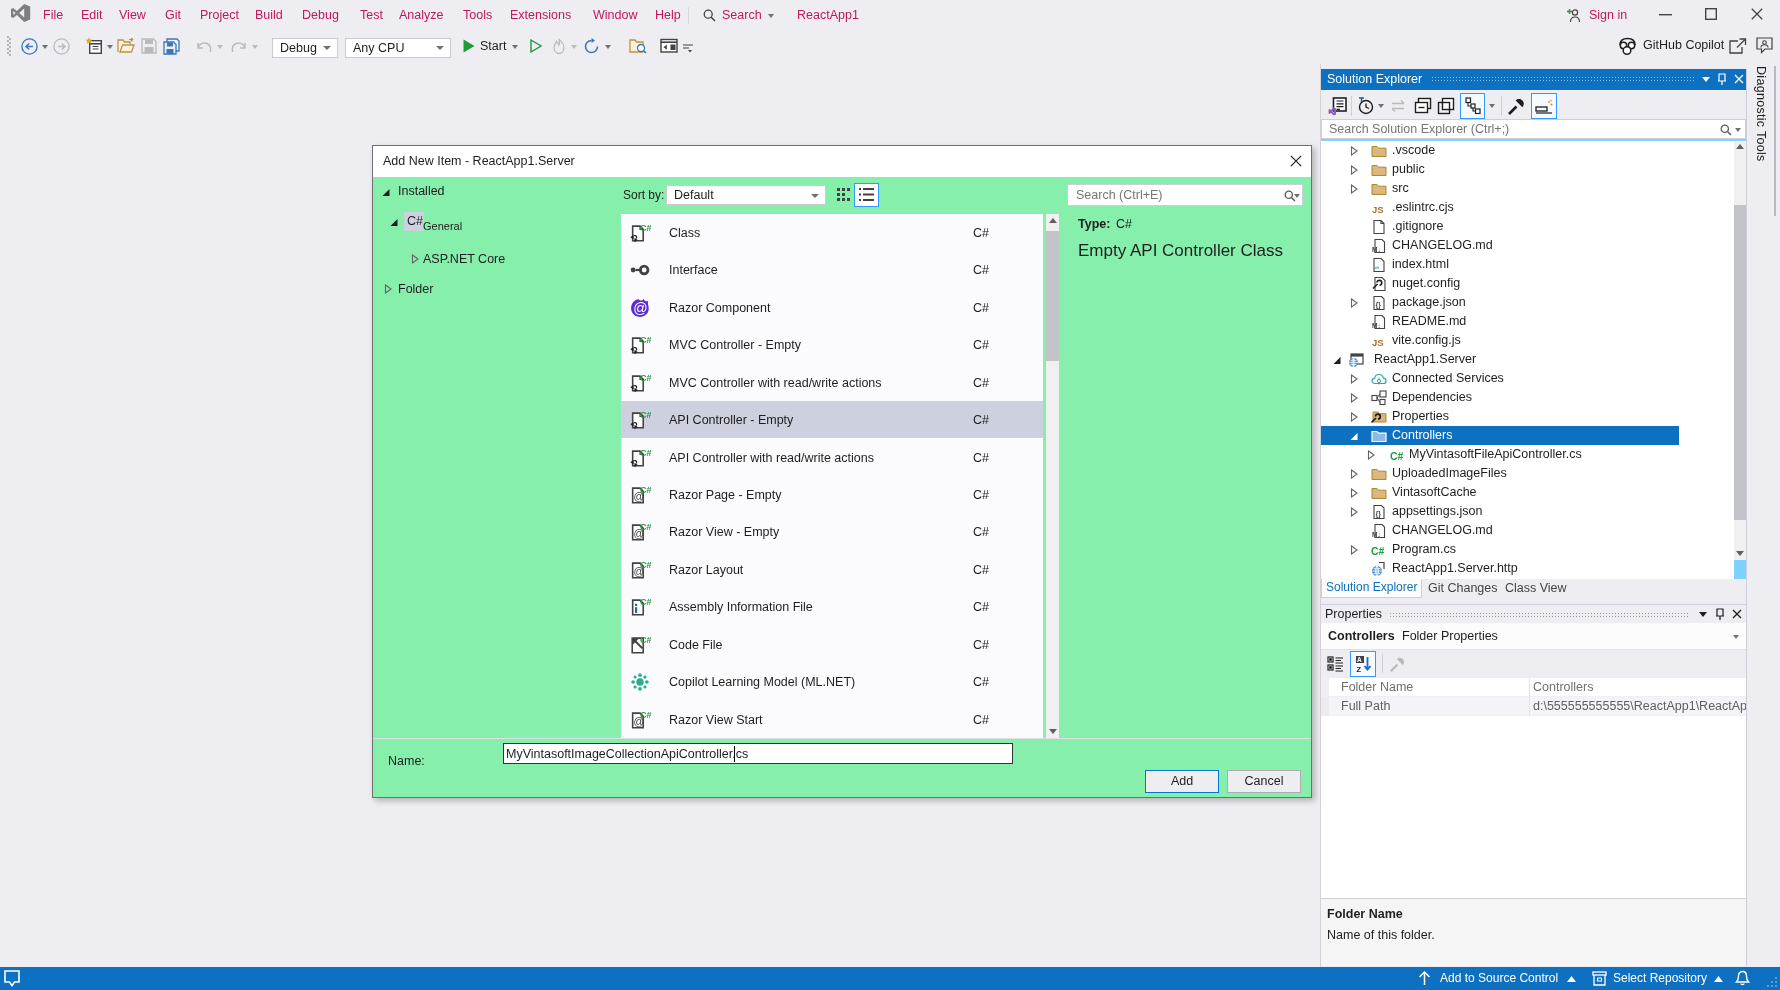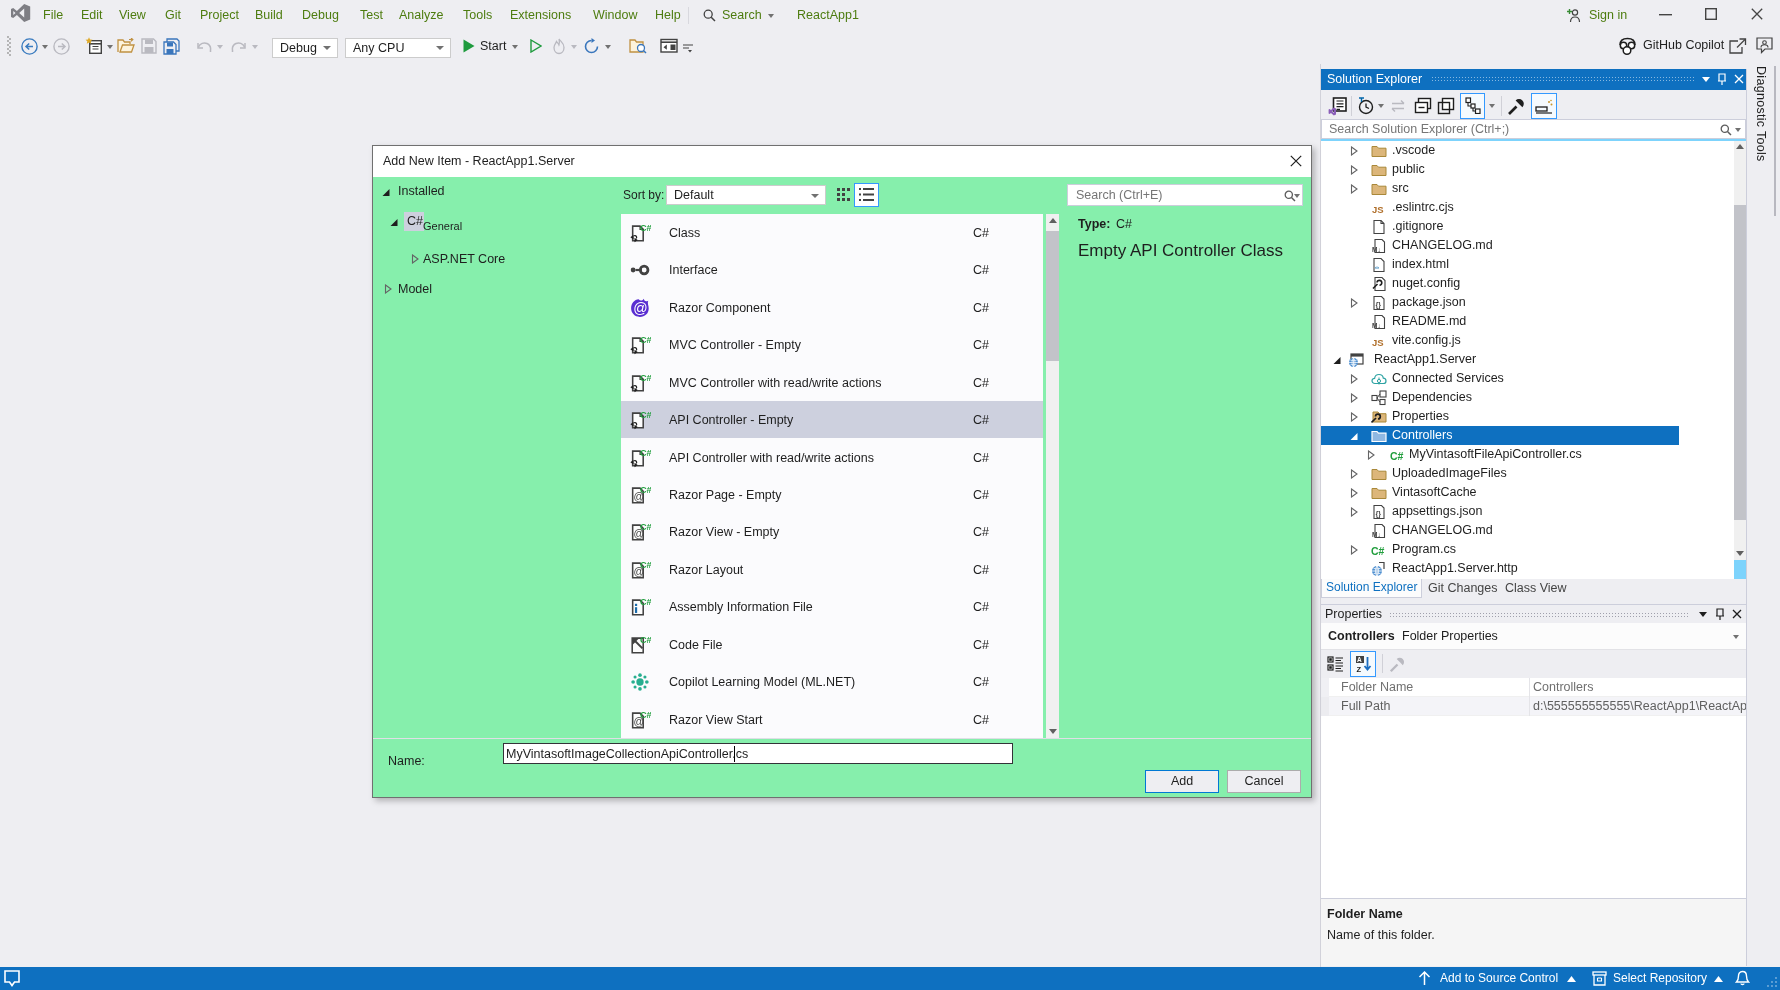--- a/index.html
+++ b/index.html
@@ -1,21 +1,21 @@
 <!DOCTYPE html>
 <html><head>
 <meta charset="utf-8">
 <style>
 * { margin:0; padding:0; box-sizing:border-box; }
 html,body { width:1780px; height:990px; overflow:hidden; }
 body { font-family:"Liberation Sans", sans-serif; font-size:12.5px; color:#1e1e1e; background:#eeeef2; position:relative; }
 .abs { position:absolute; }
 
 #menubar { position:absolute; left:0; top:0; width:1780px; height:30px; background:#eeeef2; }
-.menu-item { position:absolute; top:0; height:30px; line-height:30px; font-size:12.5px; color:#4d7c0f; }
+.menu-item { position:absolute; top:0; height:30px; line-height:30px; font-size:12.5px; color:#be185d; }
 
 #toolbar { position:absolute; left:0; top:30px; width:1780px; height:34px; background:#eeeef2; }
 .combo { position:absolute; background:#fff; border:1px solid #ccc; height:20px; line-height:18px; font-size:12.5px; padding-left:7px; color:#1e1e1e; }
 .combo .arr { position:absolute; right:6px; top:7px; width:0; height:0; border-left:4px solid transparent; border-right:4px solid transparent; border-top:4px solid #717171; }
 .tsep { position:absolute; top:38px; width:1px; height:20px; background:#d0d0d7; }
 .ddarr { position:absolute; width:0; height:0; border-left:3.5px solid transparent; border-right:3.5px solid transparent; border-top:4px solid #717171; }
 
 #sepanel { position:absolute; left:1321px; top:69px; width:425px; height:528px; background:#7dd3fc; }
 #se-title { position:absolute; left:0; top:0; width:425px; height:21px; background:#0e70c0; color:#fff; font-size:12.5px; line-height:21px; padding-left:6px; }
 #se-toolbar { position:absolute; left:0; top:21px; width:425px; height:33px; background:#eeeef2; }
@@ -673,21 +673,21 @@
   <div class="abs" style="left:31px;top:66px;width:20px;height:19px;background:#cdd0de"></div>
   <span class="abs" style="left:34px;top:68px;font-size:12.5px">C#</span>
   <span class="abs" style="left:50px;top:74px;font-size:11px">General</span>
   <svg class="chev" style="left:38px;top:108px">
       <use href="#i-chevR"></use>
     </svg>
   <span class="abs" style="left:50px;top:106px;font-size:12.5px">ASP.NET Core</span>
   <svg class="chev" style="left:11px;top:138px">
       <use href="#i-chevR"></use>
     </svg>
-  <span class="abs" style="left:25px;top:136px;font-size:12.5px">Model</span>
+  <span class="abs" style="left:25px;top:136px;font-size:12.5px">Folder</span>
 
   <span class="abs" style="left:250px;top:42px;font-size:12px">Sort by:</span>
   <div class="combo" style="left:293px;top:39px;width:160px;height:20px;line-height:18px">Default<span class="arr" style="top:8px"></span></div>
   <svg class="abs" style="left:464px;top:42px" width="14" height="13" viewBox="0 0 14 13">
       <g fill="#424242">
         <rect x="0" y="0" width="3" height="3"></rect>
         <rect x="5" y="0" width="3" height="3"></rect>
         <rect x="10" y="0" width="3" height="3"></rect>
         <rect x="0" y="5" width="3" height="3"></rect>
         <rect x="5" y="5" width="3" height="3"></rect>

